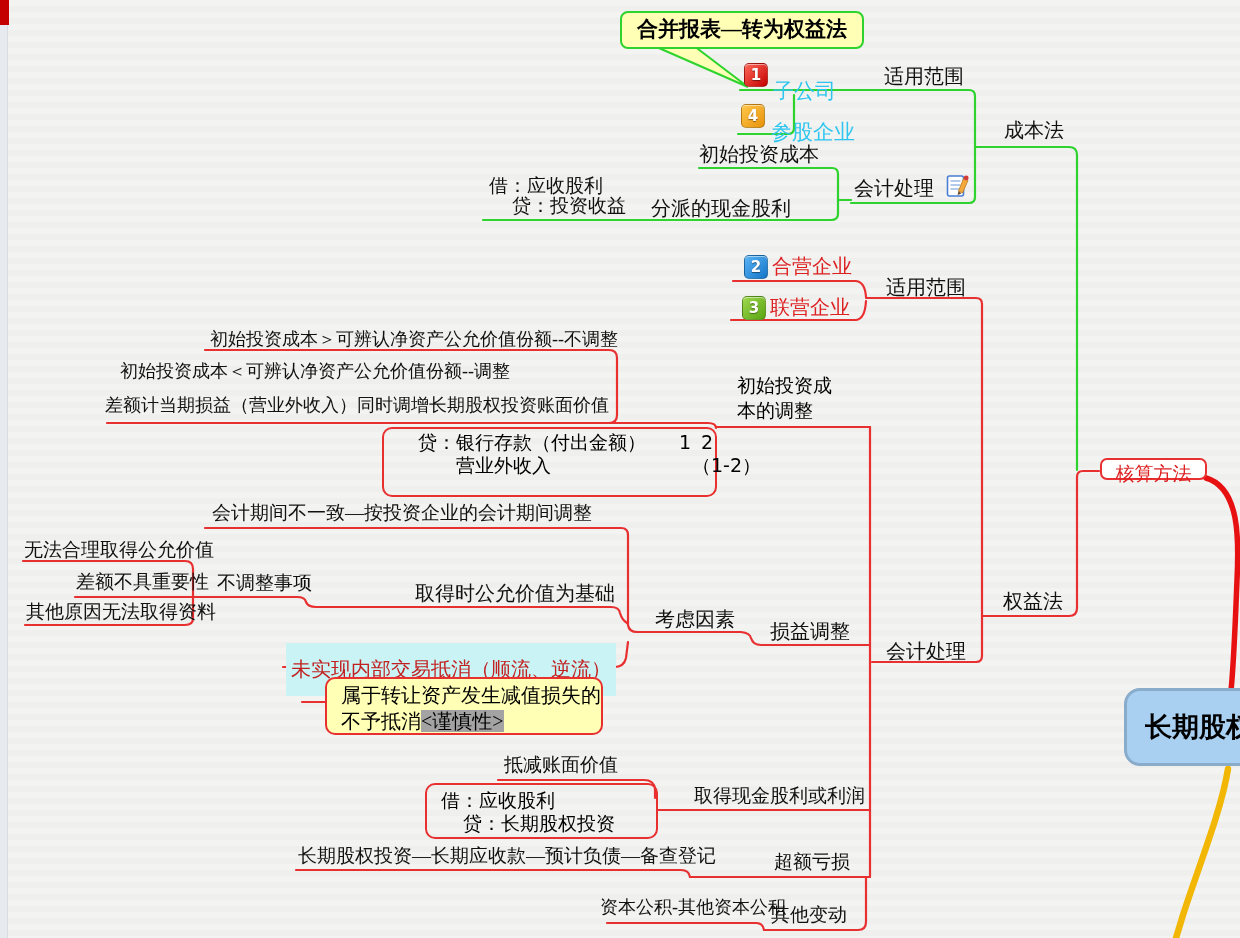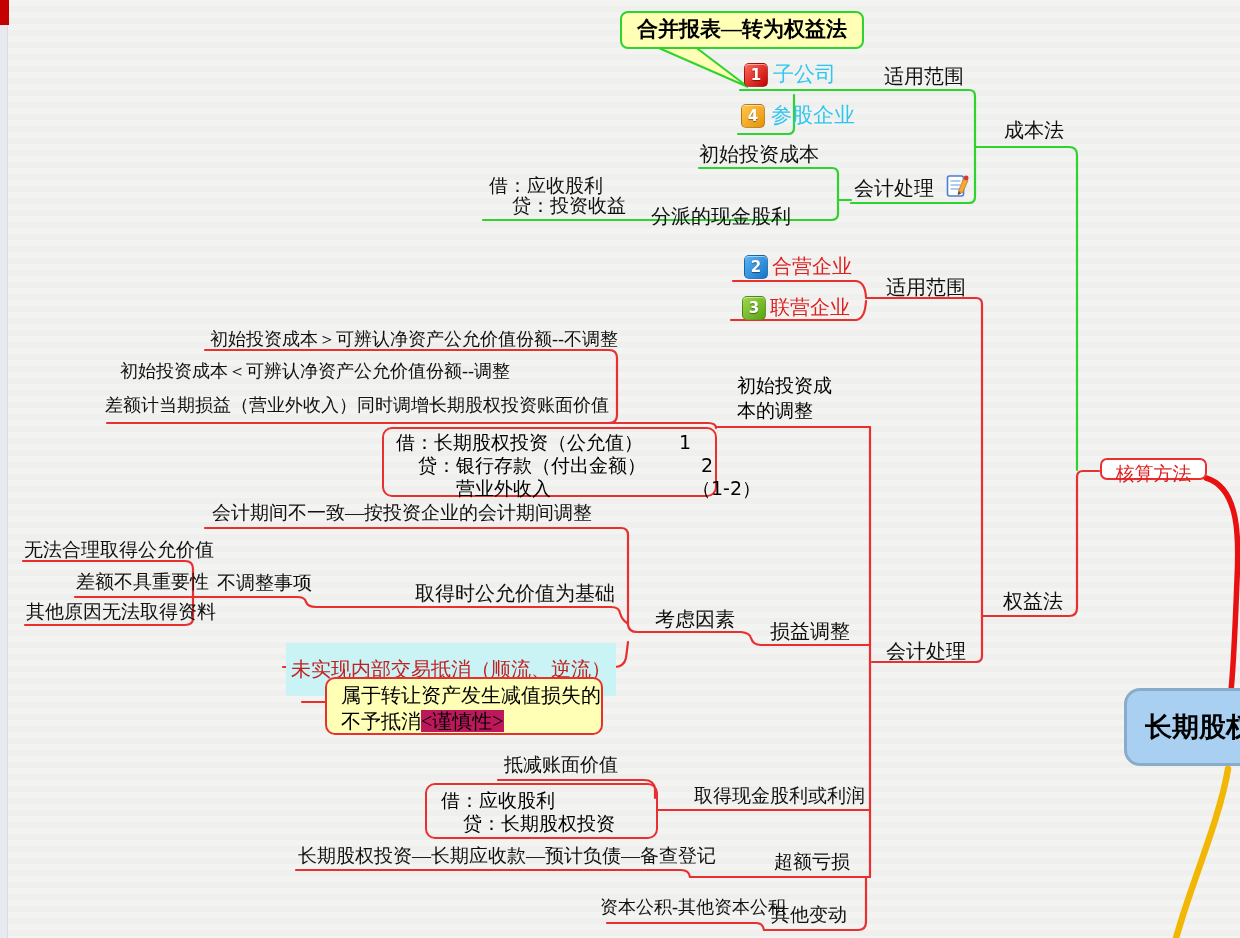--- a/index.html
+++ b/index.html
@@ -5,36 +5,36 @@
   html,body{margin:0;padding:0;}
   body{font-family:"Liberation Serif","DejaVu Serif",serif;}
   .stage{position:relative;width:1240px;height:938px;overflow:hidden;
          background:repeating-linear-gradient(180deg,#f3f3f2 0px,#f3f3f2 6px,#efefee 6px,#efefee 12px);}
   .edge{position:absolute;left:0;top:0;width:7px;height:938px;background:#e7eaef;border-right:1px solid #d9dce1;}
   .tick{position:absolute;left:0;top:0;width:9px;height:25px;background:#c40000;}
   svg.wires{position:absolute;left:0;top:0;z-index:1;}
   .lbl{position:absolute;white-space:nowrap;font-size:19px;color:#111;z-index:2;line-height:1.2;}
   .s17{font-size:18px;}
   .s20{font-size:20px;}
-  .cyan{color:#2ec6f0;font-size:21px;}
+  .cyan{color:#2ec6f0;font-size:21px;margin-top:17px;}
   .redtxt{color:#dd2020;font-size:20px;}
   .badge{position:absolute;width:22px;height:22px;border-radius:5px;color:#fff;font-weight:bold;
          font-size:15px;text-align:center;line-height:22px;z-index:2;
          font-family:"DejaVu Sans",sans-serif;border:1px solid rgba(0,0,0,.25);
          text-shadow:0 1px 1px rgba(0,0,0,.45);box-shadow:inset 0 1px 0 rgba(255,255,255,.5);}
   .b1{background:linear-gradient(135deg,#ff6a5a,#c40000);}
   .b4{background:linear-gradient(135deg,#ffc84d,#e8920a);}
   .b2{background:linear-gradient(135deg,#5ab4f5,#1576c8);}
   .b3{background:linear-gradient(135deg,#a0d84e,#58a412;);background:linear-gradient(135deg,#a0d84e,#58a412);}
   .callout{position:absolute;background:#ffffb6;z-index:2;}
   .co-green{left:620px;top:11px;width:240px;height:34px;border:2px solid #2ed32e;border-radius:8px;
             font-weight:bold;font-size:21px;text-align:center;line-height:33px;}
   .co-red{left:325px;top:677px;width:278px;height:58px;border:2px solid #e83030;border-radius:10px;
           font-weight:normal;font-size:20px;line-height:26px;padding:3px 0 0 14px;box-sizing:border-box;}
-  .hl-yellow{background:#be185d;}
+  .hl-yellow{background:#a3a3a3;}
   .cyan-node{position:absolute;left:286px;top:643px;background:#c9f3f5;color:#c22020;font-size:20px;
              padding:13px 5px;z-index:2;}
   .jbox{position:absolute;border:2px solid #e83030;border-radius:10px;z-index:2;background:transparent;
         font-size:19px;line-height:23px;box-sizing:border-box;}
   .j1{left:382px;top:427px;width:335px;height:70px;padding:2px 0 0 12px;}
   .j2{left:425px;top:783px;width:233px;height:56px;padding:4px 0 0 14px;}
   .jrow{position:relative;width:100%;}
   .jval{position:absolute;right:24px;top:0;font-family:"DejaVu Sans",sans-serif;}
   .ind1{padding-left:22px;}
   .ind2{padding-left:60px;}
@@ -106,35 +106,35 @@
   <div class="lbl s20" style="left:854px;top:176px;">会计处理</div>
   <svg class="npicon" width="24" height="26" viewBox="0 0 24 26">
     <rect x="1.5" y="3" width="16" height="20" rx="2" fill="#ffffff" stroke="#4a7fd4" stroke-width="1.6"></rect>
     <line x1="4.5" y1="8" x2="14.5" y2="8" stroke="#7fa8e0" stroke-width="1.2"></line>
     <line x1="4.5" y1="12" x2="14.5" y2="12" stroke="#7fa8e0" stroke-width="1.2"></line>
     <line x1="4.5" y1="16" x2="14.5" y2="16" stroke="#7fa8e0" stroke-width="1.2"></line>
     <polygon points="12.5,18 18,4.5 22,7.5 16.5,20" fill="#f5a83c" stroke="#b97a20" stroke-width="0.8"></polygon>
     <polygon points="12.5,18 11.6,22 15.4,20.5" fill="#6b4a2b"></polygon>
     <circle cx="20.2" cy="5" r="2.4" fill="#d43a3a"></circle>
   </svg>
-  <div class="lbl s20" style="left:651px;top:204px;">分派的现金股利</div>
+  <div class="lbl s20" style="left:651px;top:196px;">分派的现金股利</div>
   <div class="lbl" style="left:489px;top:175px;">借：应收股利</div>
   <div class="lbl" style="left:512px;top:195px;">贷：投资收益</div>
 
   <div class="badge b2" style="left:744px;top:255px;">2</div>
   <div class="lbl redtxt" style="left:772px;top:254px;">合营企业</div>
   <div class="badge b3" style="left:742px;top:296px;">3</div>
   <div class="lbl redtxt" style="left:770px;top:295px;">联营企业</div>
   <div class="lbl s20" style="left:886px;top:275px;">适用范围</div>
 
   <div class="lbl s17" style="left:210px;top:329px;">初始投资成本＞可辨认净资产公允价值份额--不调整</div>
   <div class="lbl s17" style="left:105px;top:395px;">差额计当期损益（营业外收入）同时调增长期股权投资账面价值</div>
   <div class="lbl s17" style="left:120px;top:361px;">初始投资成本＜可辨认净资产公允价值份额--调整</div>
   <div class="jbox j1">
-    <div class="jrow"><span>借：长期股权投资（公允值）</span><span class="jval">1</span></div>
+    <div class="jrow"><span class="jval">1</span></div>
     <div class="jrow ind1"><span>贷：银行存款（付出金额）</span><span class="jval">2</span></div>
     <div class="jrow ind2"><span>营业外收入</span><span class="jval" style="right:14px;">（1-2）</span></div>
   </div>
   <div class="wrapnode">初始投资成本的调整</div>
 
   <div class="lbl" style="left:212px;top:502px;">会计期间不一致—按投资企业的会计期间调整</div>
   <div class="lbl" style="left:24px;top:539px;">无法合理取得公允价值</div>
   <div class="lbl" style="left:76px;top:571px;">差额不具重要性</div>
   <div class="lbl" style="left:26px;top:601px;">其他原因无法取得资料</div>
   <div class="lbl" style="left:217px;top:572px;">不调整事项</div>

